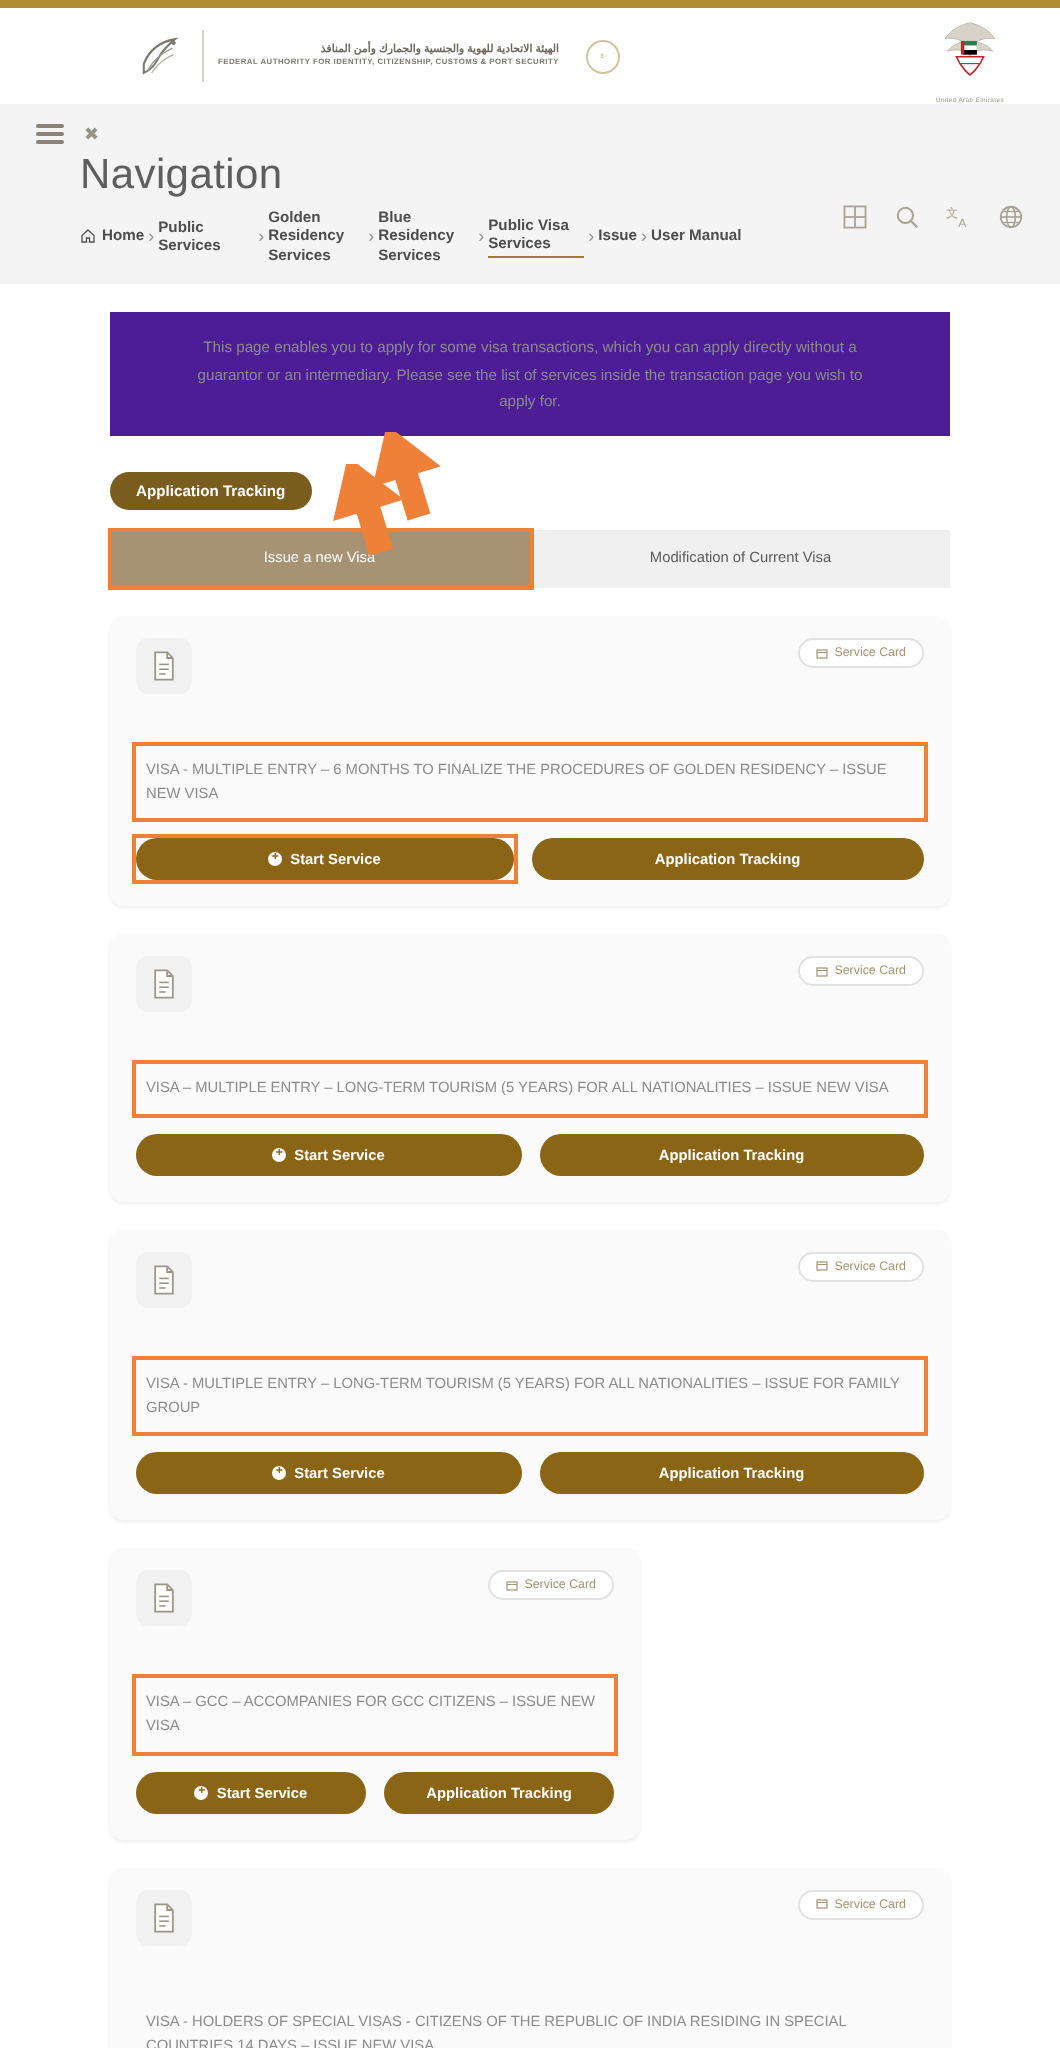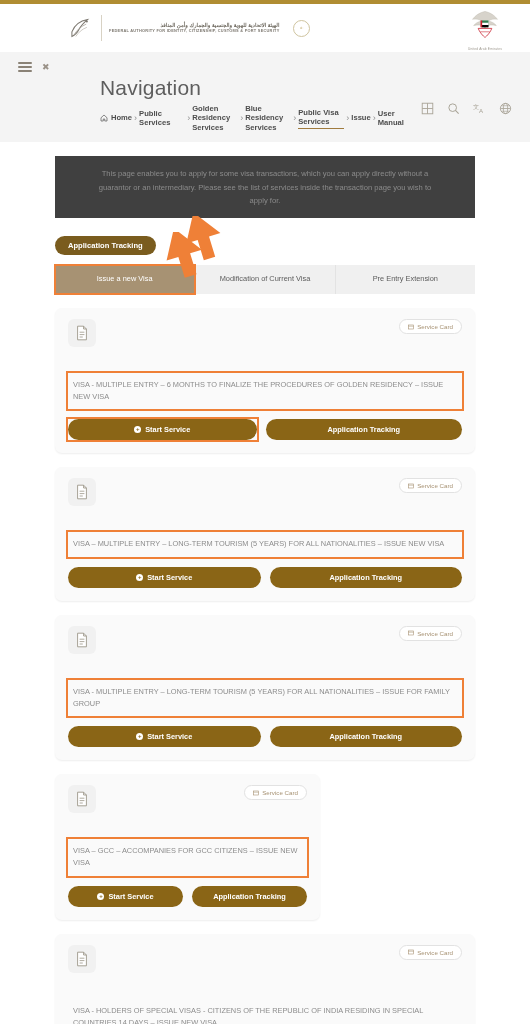--- a/index.html
+++ b/index.html
@@ -44,21 +44,21 @@
   
   .nav-band {
     background:#f4f4f4; padding: 6px 0 10px 0; position:relative;
   }
   .nav-top-icons { display:flex; align-items:center; gap:10px; padding-left:18px; height:18px;}
   .hamburger { width:14px; display:flex; flex-direction:column; gap:2.5px; cursor:pointer;}
   .hamburger span { display:block; height:1.6px; background:#8a8276; border-radius:1px; }
   .nav-close { font-size:9px; color:#9a9288; cursor:pointer; line-height:1; }
 
   .nav-inner { display:flex; align-items:flex-start; padding: 0 18px 0 0; }
-  .nav-left { padding-left: 100px; flex: 1; }
+  .nav-left { padding-left: 40px; flex: 1; }
   .nav-title {
     font-size: 21px; color:#5e5e5e; font-weight:400;
     letter-spacing:.2px; margin-bottom: 4px;
   }
   .breadcrumb {
     display:flex; align-items:center; flex-wrap:nowrap;
     font-size: 7.6px; color:#4d4d4d; font-weight:700;
   }
   .crumb { display:flex; align-items:center; }
   .crumb-label { line-height:1.25; max-width:48px; }
@@ -67,21 +67,21 @@
   .crumb.active .crumb-label { border-bottom:1.4px solid #a07b3e; padding-bottom:1px; }
   .home-icon { margin-right:3px; }
 
   .nav-icons { display:flex; align-items:center; gap:13px; padding-top:26px; }
   .nav-icons svg { display:block; }
 
   
   .content { padding: 0 55px; }
 
   .info-box {
-    background:#404040; color:#8b8b8b; font-size:7.6px;
+    background:#4c1d95; color:#8b8b8b; font-size:7.6px;
     line-height:1.75; text-align:center; padding: 11px 34px;
     margin-top: 14px;
   }
 
   .tracking-pill {
     display:inline-block; background:#7a5c1e; color:#fff;
     font-size:7.6px; font-weight:700; border-radius:11px;
     padding: 5px 13px; margin-top: 18px;
   }
 
@@ -263,21 +263,20 @@
 
   <div class="content">
 
     <div class="info-box">This page enables you to apply for some visa transactions, which you can apply directly without a guarantor or an intermediary. Please see the list of services inside the transaction page you wish to apply for.</div>
 
     <div class="tracking-pill">Application Tracking</div>
 
     <div class="tabs">
       <div class="tab active">Issue a new Visa</div>
       <div class="tab">Modification of Current Visa</div>
-      <div class="tab">Pre Entry Extension</div>
     </div>
 
     
     <div class="card">
       <div class="card-top">
         <div class="doc-chip">
           <svg width="14" height="16" viewBox="0 0 16 20">
             <path d="M2.5 1.5 H10 L13.5 5 V18.5 H2.5 Z" fill="#fff" stroke="#9b9588" stroke-width="1.1"></path>
             <path d="M10 1.5 V5 H13.5" fill="none" stroke="#9b9588" stroke-width="1.1"></path>
             <line x1="5" y1="9" x2="11" y2="9" stroke="#9b9588" stroke-width="1"></line>

